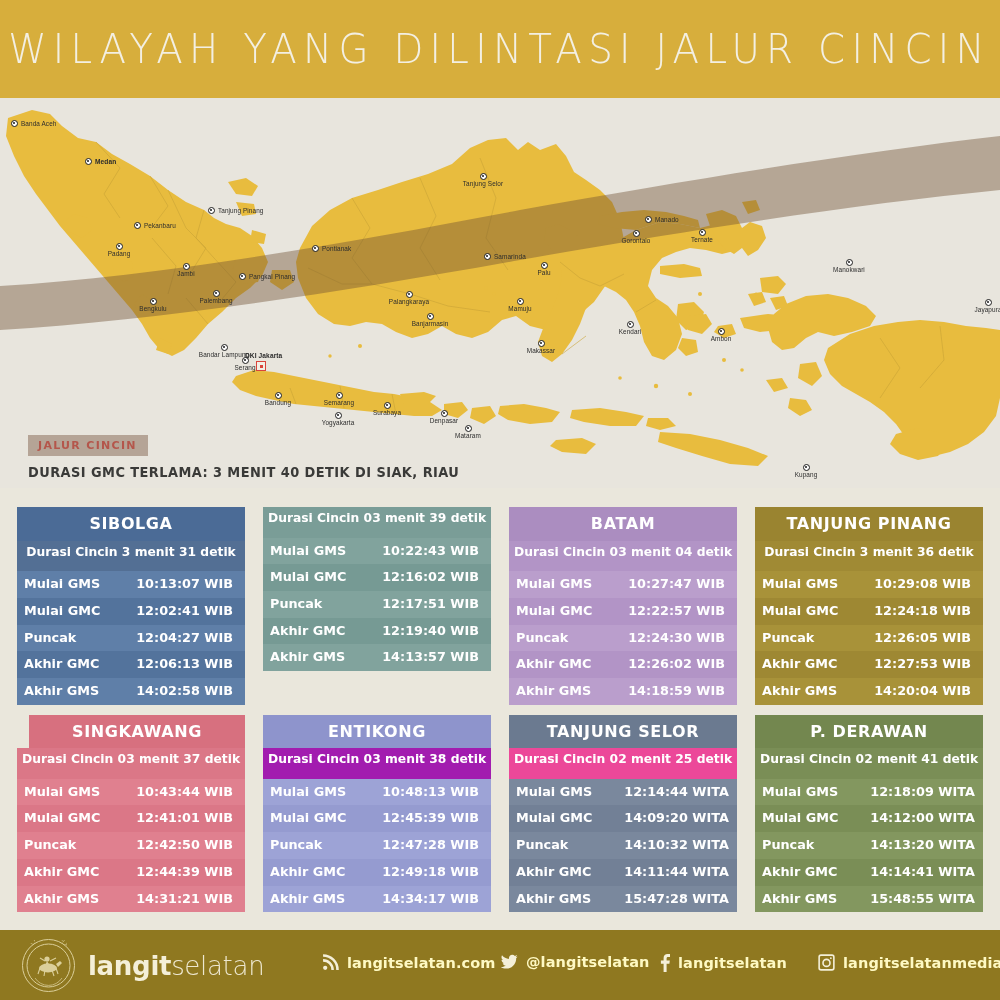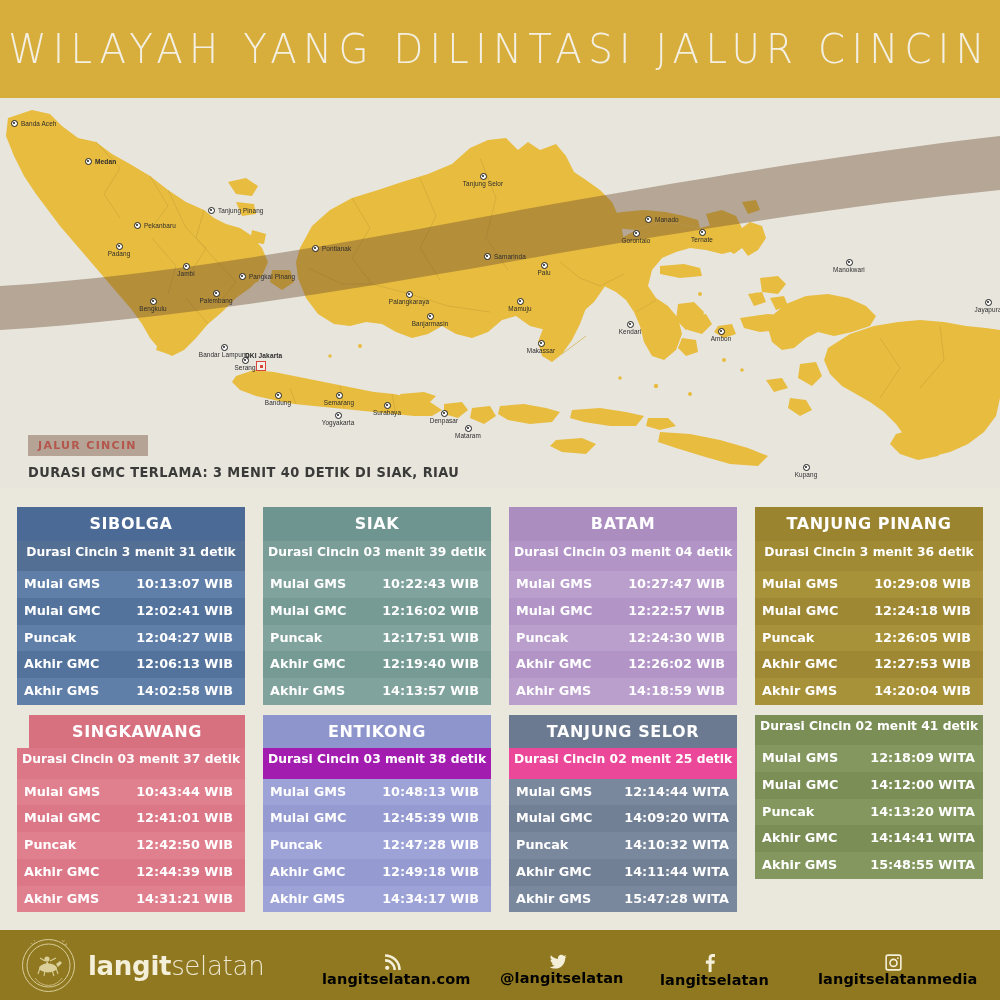--- a/index.html
+++ b/index.html
@@ -93,22 +93,22 @@
     border:1.4px solid #DBCF9A; position:relative;
   }
   #brand{
     margin-left:13px; font-size:26px; letter-spacing:-.3px;
     font-family:"DejaVu Sans", sans-serif; color:#F4EFD8; line-height:1;
   }
   #brand b{ font-weight:bold; }
   #brand span{ font-weight:300; color:#EDE7CF; }
   .social{
     position:absolute; top:24px; display:flex; align-items:center;
-    color:#000000; font-size:14.5px; font-weight:600;
-    font-family:"DejaVu Sans", sans-serif; letter-spacing:.1px;flex-direction:column;
+    color:#fef9c3; font-size:14.5px; font-weight:600;
+    font-family:"DejaVu Sans", sans-serif; letter-spacing:.1px;
   }
   .social .ico{ margin-right:8px; display:flex; align-items:center; }
   #soc-web{ left:322px; }
   #soc-tw{ left:500px;text-align:center; }
   #soc-fb{ left:660px; }
   #soc-ig{ left:818px; }
 </style>
 </head>
 <body>
 
@@ -308,21 +308,20 @@
       <div class="card-row" style="background: rgb(83, 115, 156);">
         <div class="k">Akhir GMC</div>
         <div class="v">12:06:13  WIB</div>
       </div>
       <div class="card-row" style="background: rgb(95, 127, 168);">
         <div class="k">Akhir GMS</div>
         <div class="v">14:02:58 WIB</div>
       </div>
     </div>
     <div class="card">
-      <div class="card-title" style="background: rgb(110, 149, 143);">SIAK</div>
       <div class="card-sub" style="background: rgb(122, 157, 151);">Durasi Cincin 03 menit 39 detik</div>
       <div class="card-row" style="background: rgb(129, 163, 157);">
         <div class="k">Mulai GMS</div>
         <div class="v">10:22:43 WIB</div>
       </div>
       <div class="card-row" style="background: rgb(118, 154, 148);">
         <div class="k">Mulai GMC</div>
         <div class="v">12:16:02 WIB</div>
       </div>
       <div class="card-row" style="background: rgb(129, 163, 157);">
@@ -452,20 +451,21 @@
       <div class="card-row" style="background: rgb(114, 128, 150);">
         <div class="k">Akhir GMC</div>
         <div class="v">14:11:44 WITA</div>
       </div>
       <div class="card-row" style="background: rgb(122, 136, 157);">
         <div class="k">Akhir GMS</div>
         <div class="v">15:47:28 WITA</div>
       </div>
     </div>
     <div class="card">
+      <div class="card-title" style="background: rgb(115, 135, 79);">P. DERAWAN</div>
       <div class="card-sub" style="background: rgb(122, 142, 86);">Durasi Cincin 02 menit 41 detik</div>
       <div class="card-row" style="background: rgb(131, 151, 95);">
         <div class="k">Mulai GMS</div>
         <div class="v">12:18:09 WITA</div>
       </div>
       <div class="card-row" style="background: rgb(122, 142, 86);">
         <div class="k">Mulai GMC</div>
         <div class="v">14:12:00 WITA</div>
       </div>
       <div class="card-row" style="background: rgb(131, 151, 95);">

